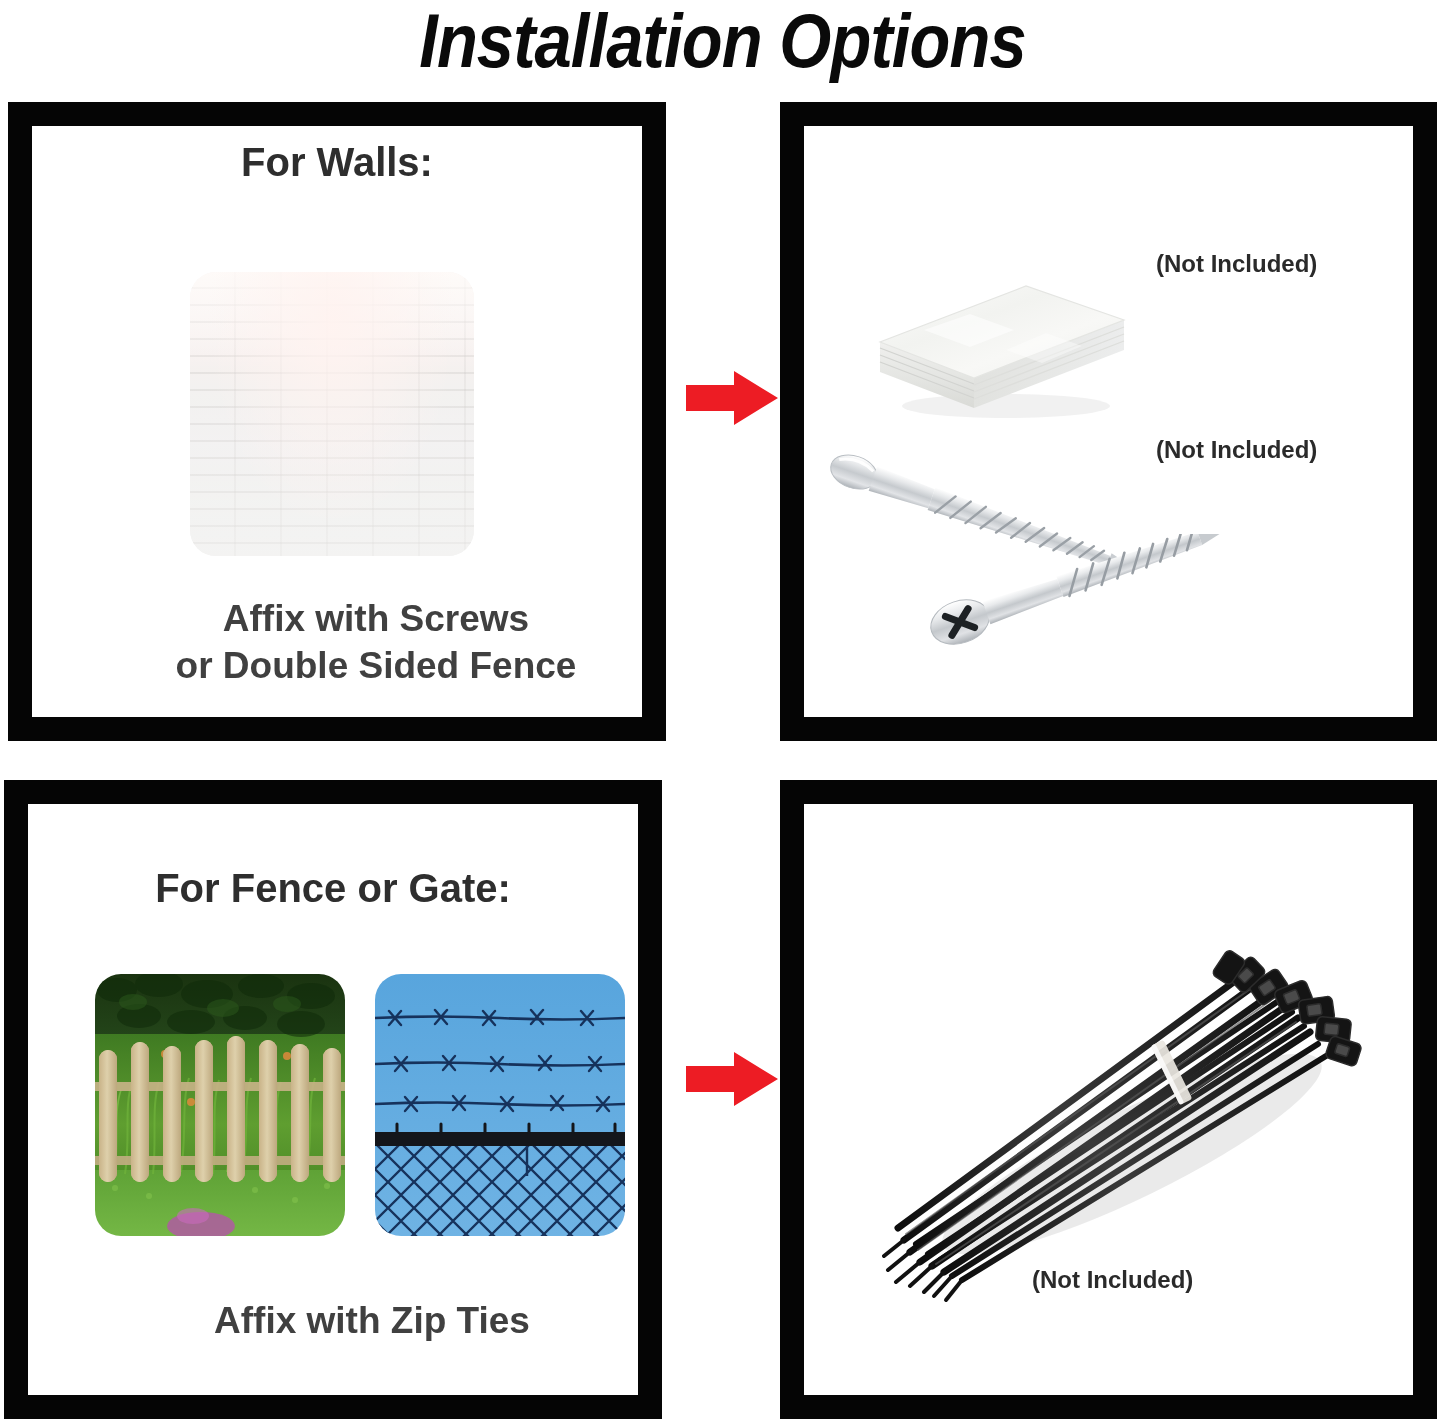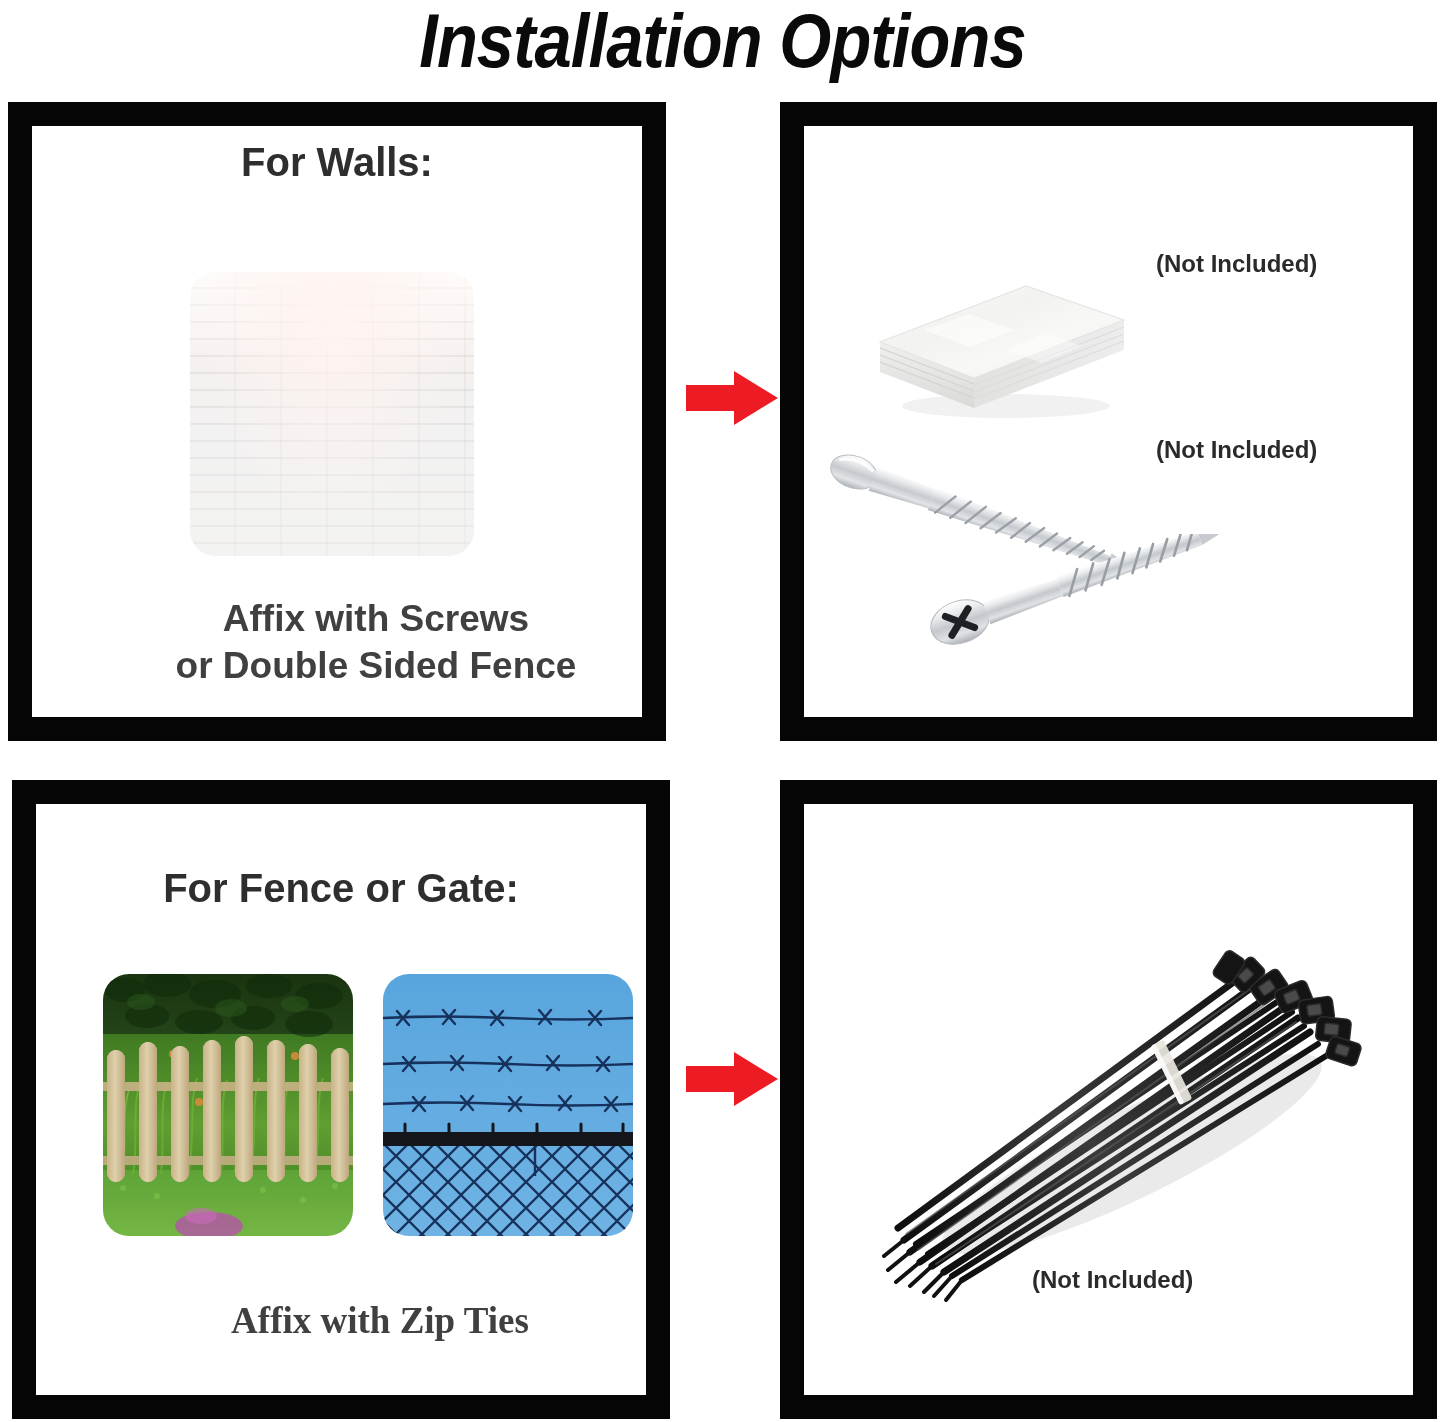--- a/index.html
+++ b/index.html
@@ -36,21 +36,21 @@
 
   
   .panel {
     position: absolute;
     background: #ffffff;
     border: 24px solid #050505;
     box-sizing: border-box;
   }
   #panel-walls     { left: 8px;   top: 102px; width: 658px; height: 639px; }
   #panel-wall-hw   { left: 780px; top: 102px; width: 657px; height: 639px; }
-  #panel-fence     { left: 12px;   top: 780px; width: 658px; height: 639px; }
+  #panel-fence     { left: 4px;   top: 780px; width: 658px; height: 639px; }
   #panel-fence-hw  { left: 780px; top: 780px; width: 657px; height: 639px; }
 
   .panel-inner {
     position: relative;
     width: 100%;
     height: 100%;
     background: #ffffff;
   }
 
   
@@ -493,21 +493,21 @@
             <path d="M154 158 L154 150"></path>
           <path d="M198 158 L198 150"></path>
             <path d="M240 158 L240 150"></path>
         </g>
 
         <rect x="0" y="172" width="250" height="90" fill="url(#chainP)"></rect>
         <path d="M152 172 L152 202" stroke="#16325c" stroke-width="2.4" fill="none"></path>
       </svg>
     </div>
 
-    <div class="caption" style="top:494px;font-family:Liberation Serif, serif;">Affix with Zip Ties</div>
+    <div class="caption" style="top:494px;">Affix with Zip Ties</div>
 
   </div>
 </div>
 
 <div class="red-arrow" style="left:686px; top:1052px;">
   <svg viewBox="0 0 92 54" width="92" height="54" aria-hidden="true">
     <polygon points="0,14 48,14 48,0 92,27 48,54 48,40 0,40" fill="#ED1C24"></polygon>
   </svg>
 </div>
 

